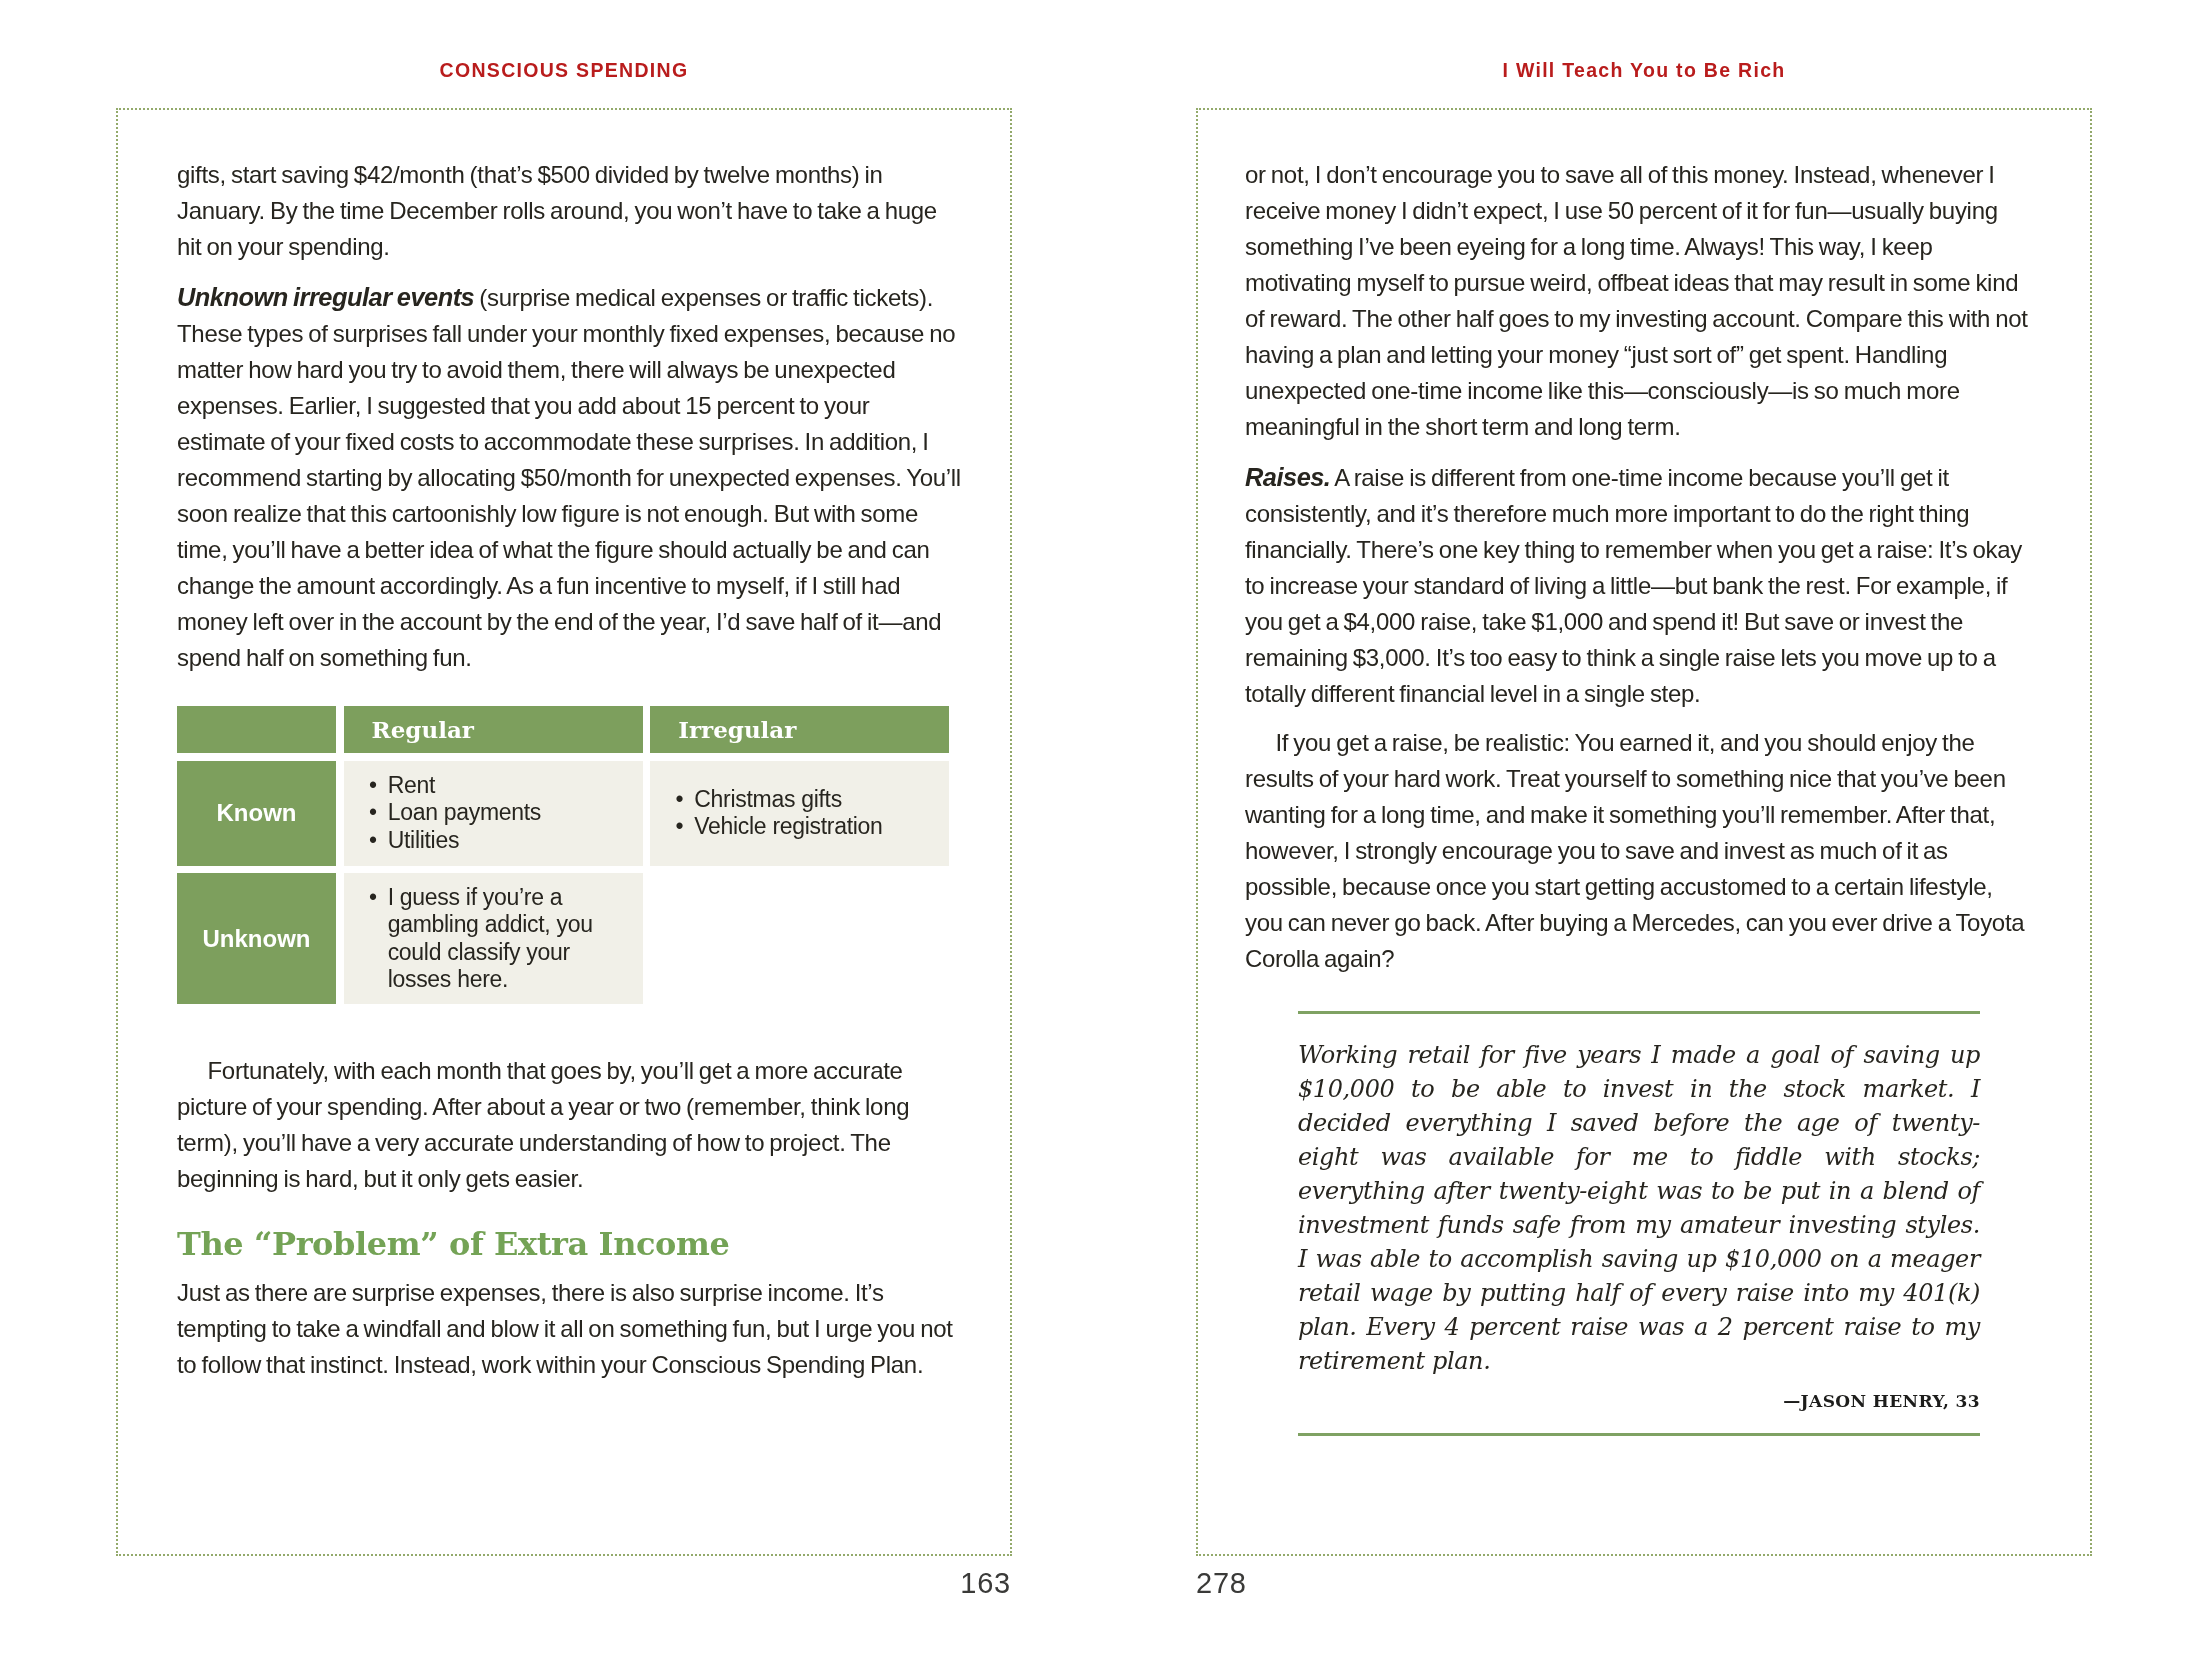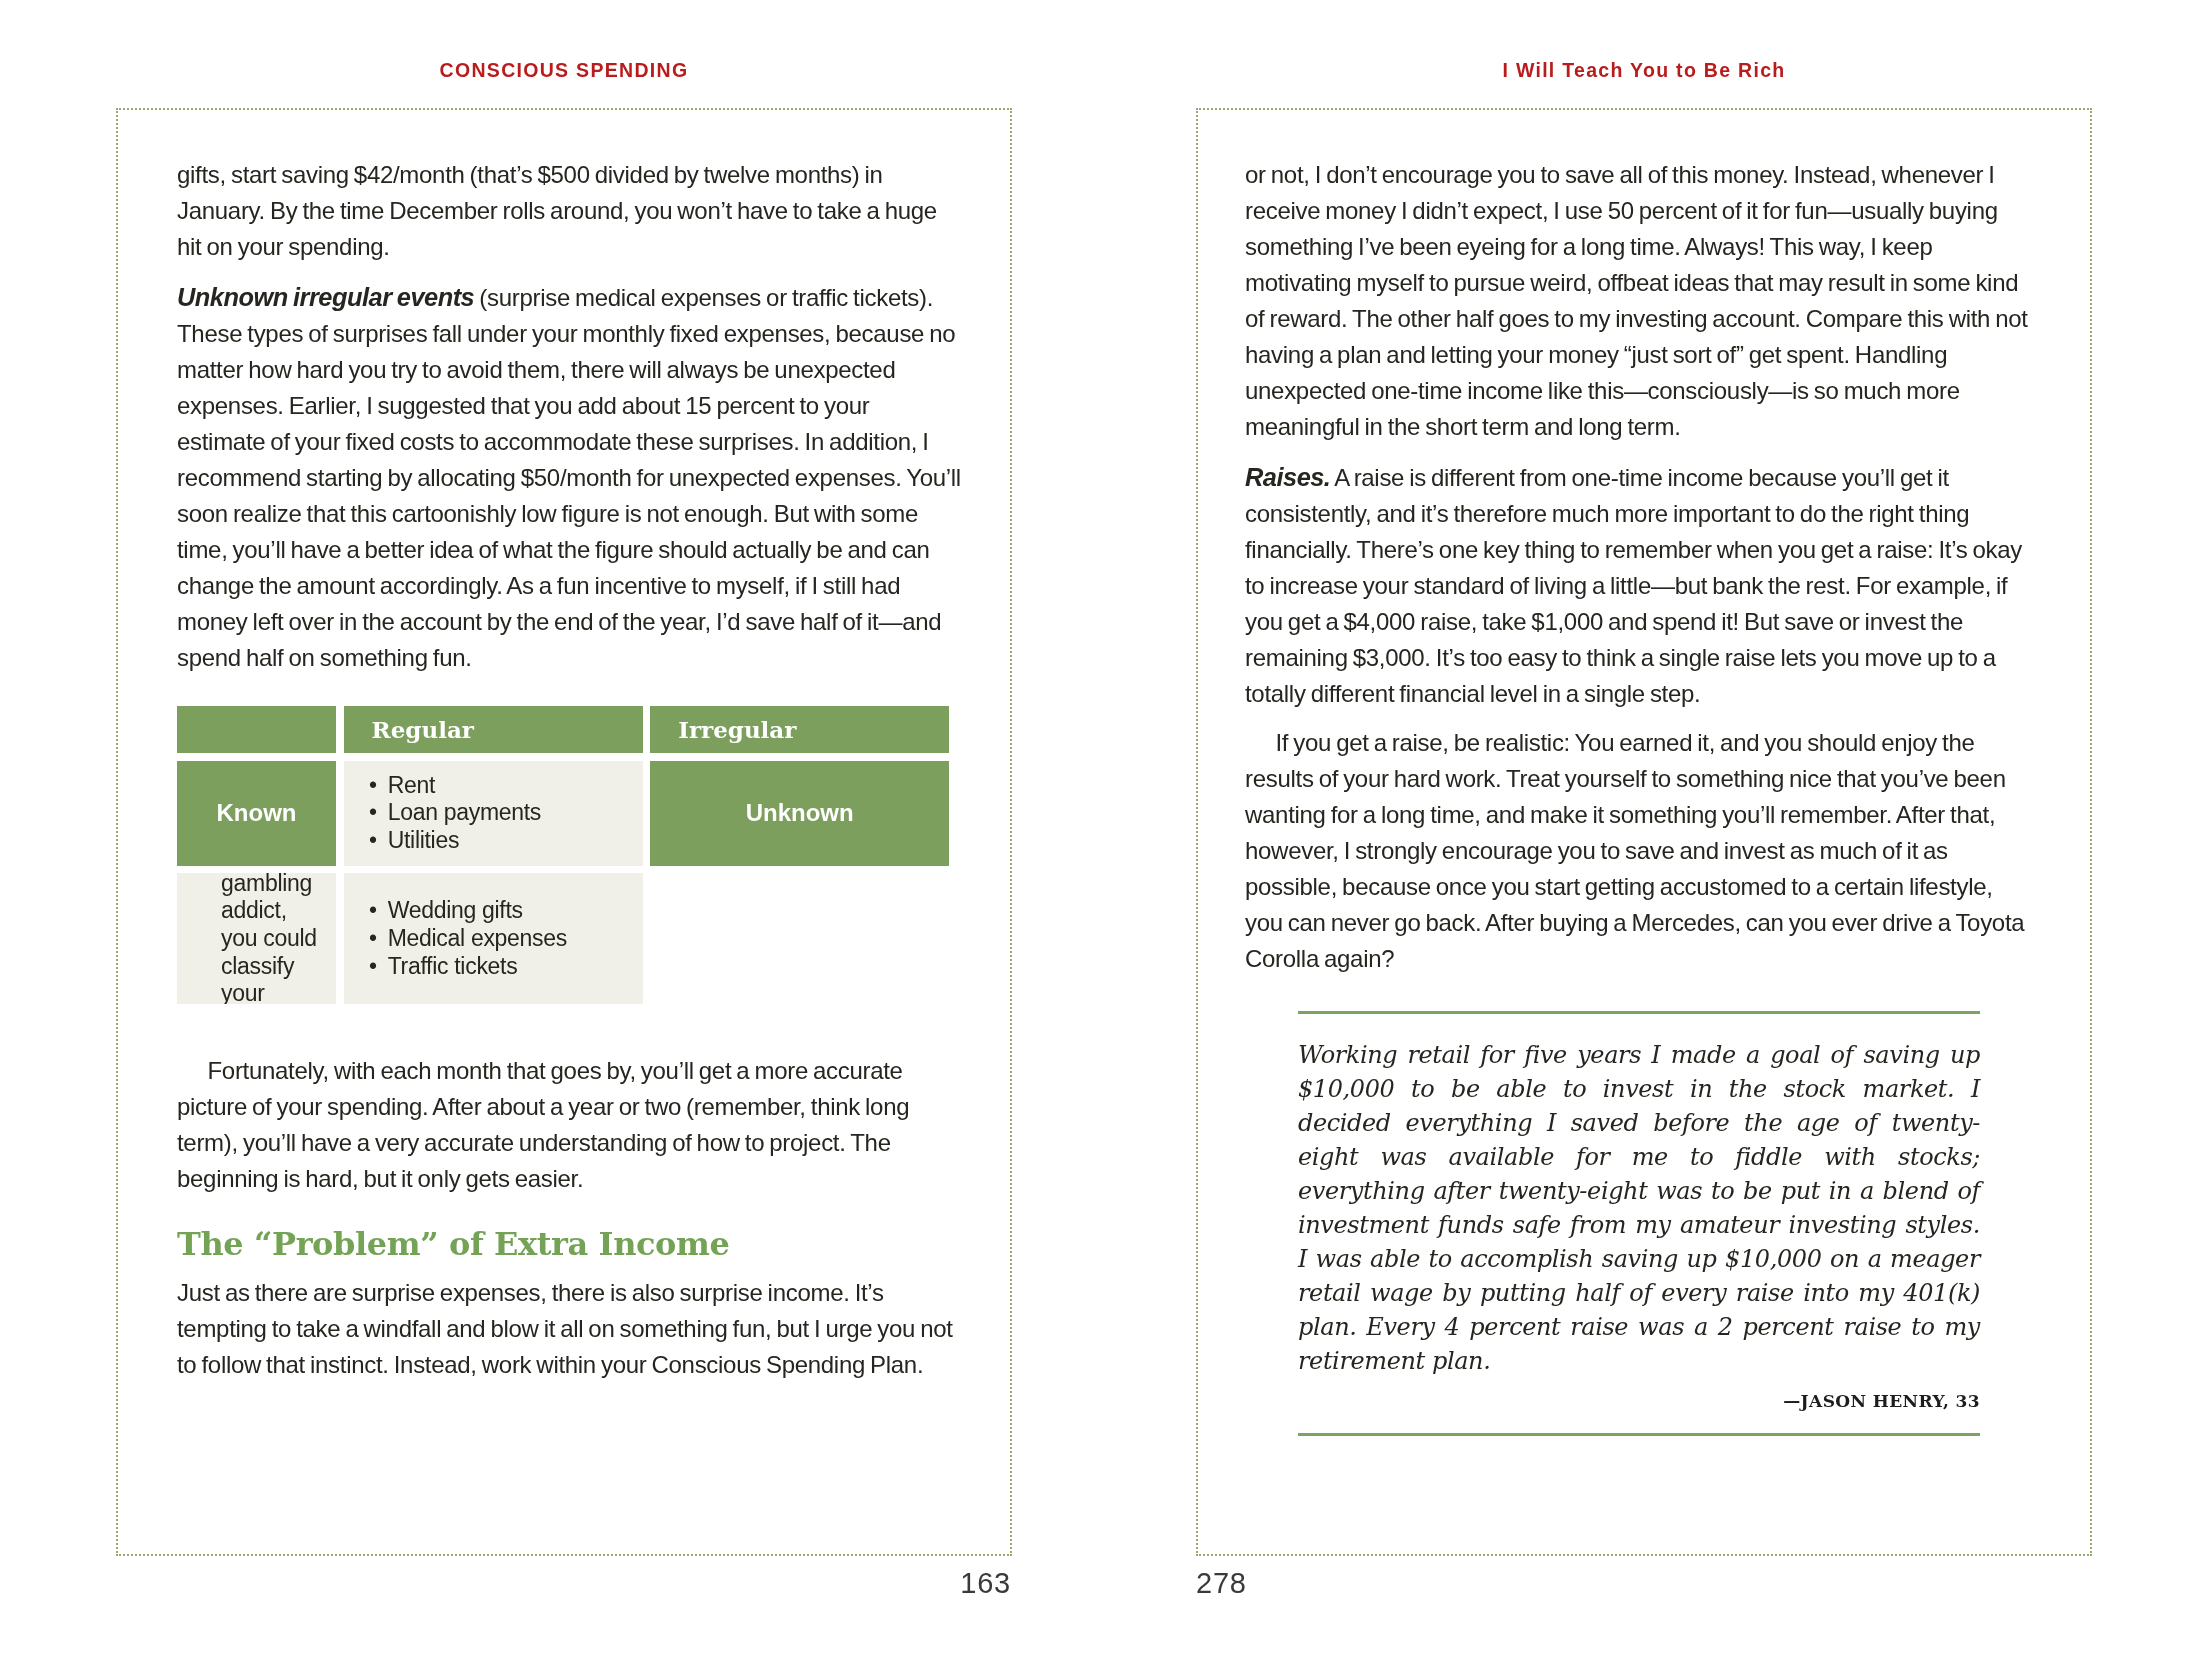--- a/index.html
+++ b/index.html
@@ -182,32 +182,31 @@
     <div class="cell head">Irregular</div>
 
     <div class="cell label">Known</div>
     <div class="cell body-cell">
       <ul>
         <li>Rent</li>
         <li>Loan payments</li>
         <li>Utilities</li>
       </ul>
     </div>
+    <div class="cell body-cell">
+      <ul>
+        <li>Christmas gifts</li>
+        <li>Vehicle registration</li>
+      </ul>
+    </div>
 
     <div class="cell label">Unknown</div>
     <div class="cell body-cell">
       <ul>
         <li>I guess if you’re a gambling addict, you could classify your losses here.</li>
-      </ul>
-    </div>
-    <div class="cell body-cell">
-      <ul>
-        <li>Wedding gifts</li>
-        <li>Medical expenses</li>
-        <li>Traffic tickets</li>
       </ul>
     </div>
   </div>
 
   <p class="body indent">Fortunately, with each month that goes by, you’ll get a more accurate picture of your spending. After about a year or two (remember, think long term), you’ll have a very accurate understanding of how to project. The beginning is hard, but it only gets easier.</p>
 
   <h2 class="section-heading">The “Problem” of Extra Income</h2>
 
   <p class="body">Just as there are surprise expenses, there is also surprise income. It’s tempting to take a windfall and blow it all on something fun, but I urge you not to follow that instinct. Instead, work within your Conscious Spending Plan.</p>
 

